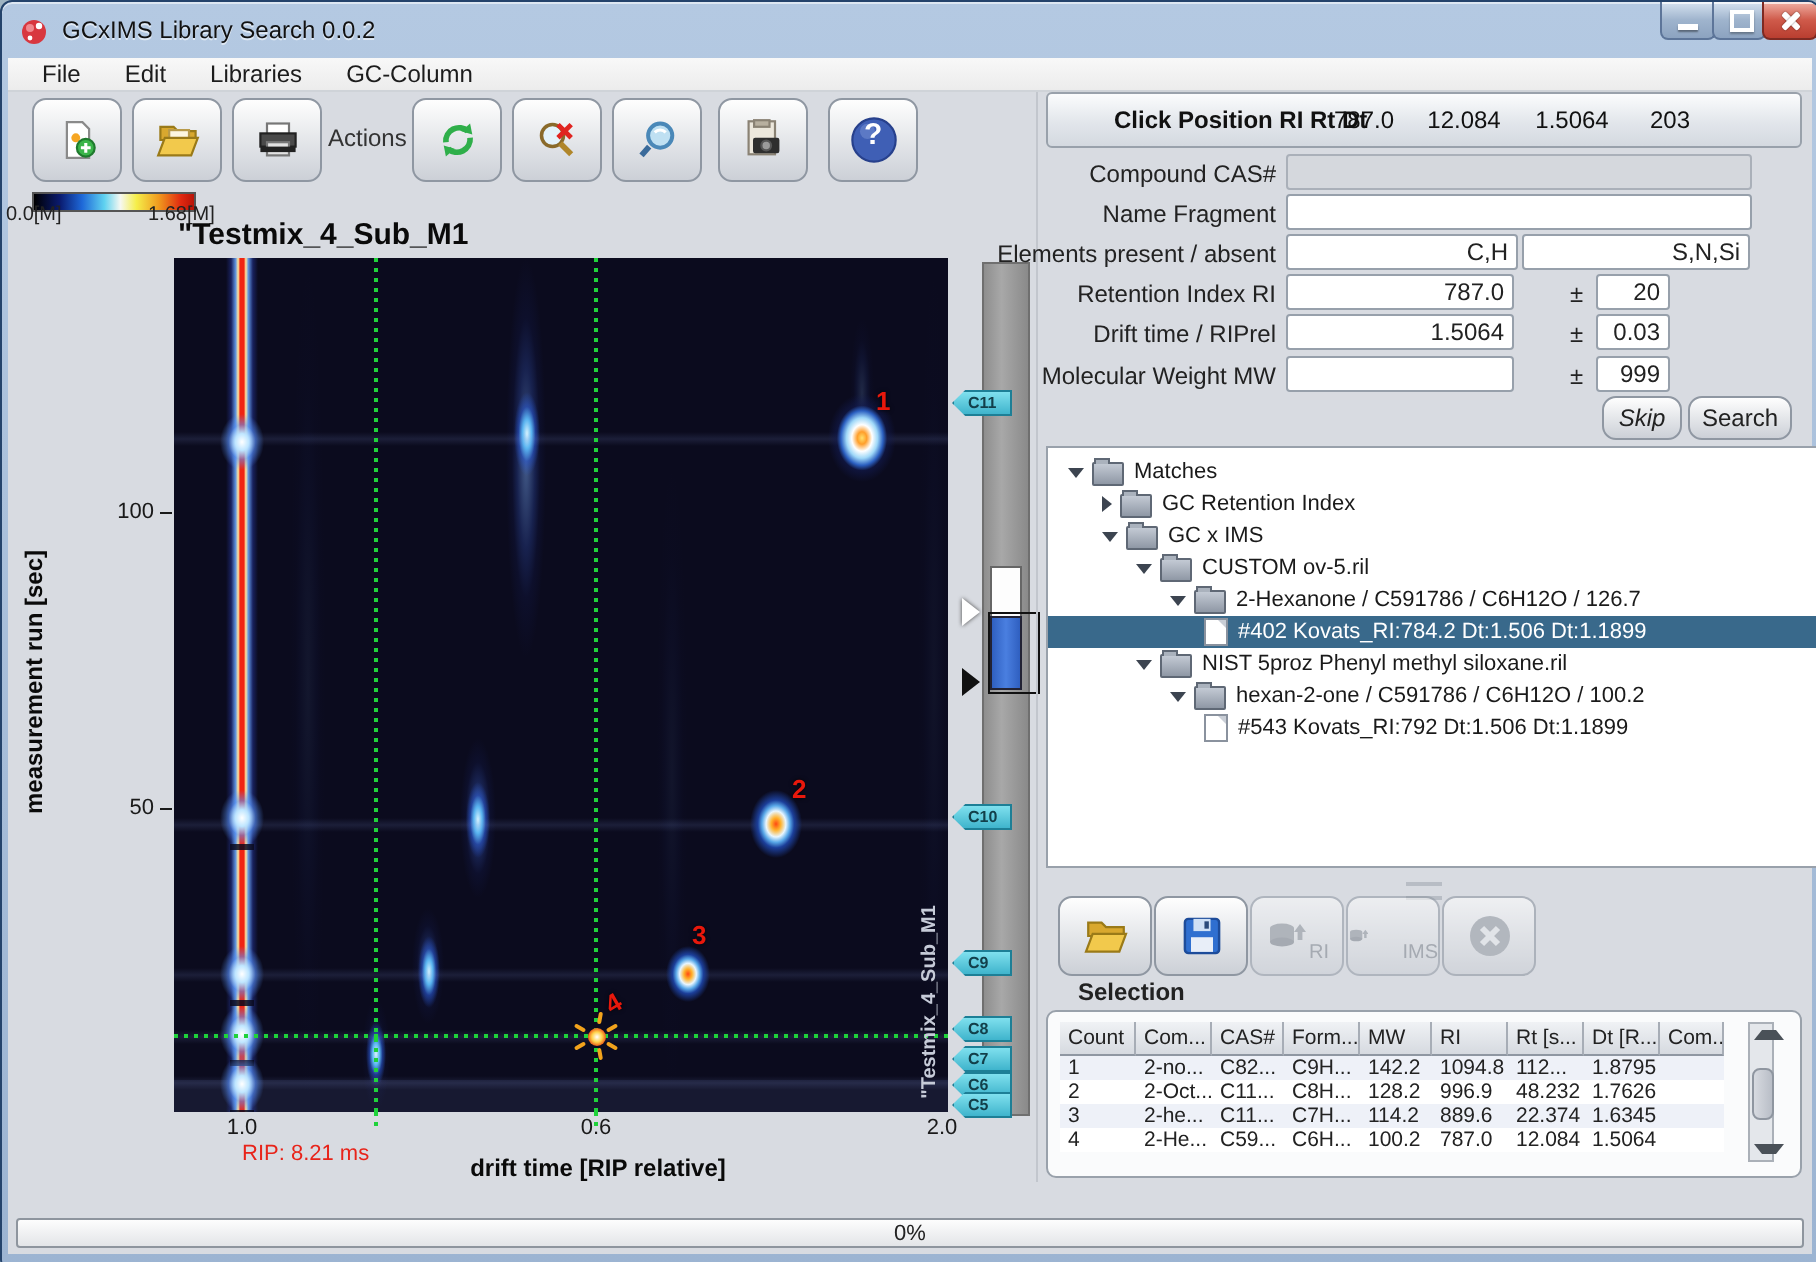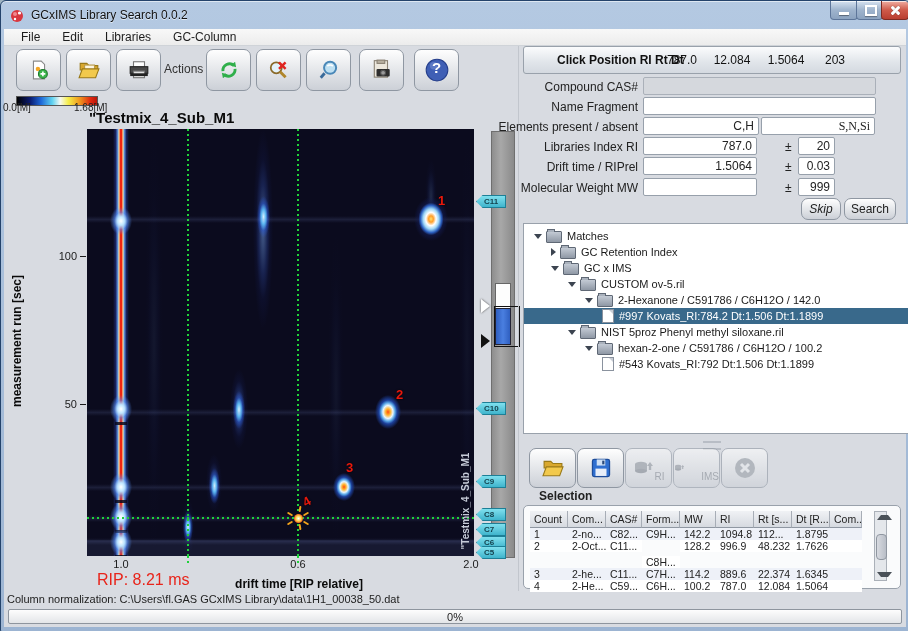--- a/index.html
+++ b/index.html
@@ -42,21 +42,21 @@
   .pk-label{position:absolute;color:#e8180c;font-size:13px;font-weight:bold;text-shadow:0 0 2px rgba(0,0,0,.8);}
   .pk-dot{position:absolute;width:9px;height:9px;border-radius:50%;background:radial-gradient(circle,#fff 0%,#ffd24a 40%,#e84a10 75%,rgba(0,0,0,0) 100%);}
   .pk-dash{position:absolute;width:6px;height:2px;background:#f2a31c;border-radius:1px;}
   .sidelabel{color:#c6cbd8;font-size:10px;font-weight:bold;white-space:nowrap;transform:translate(-50%,-50%) rotate(-90deg);}
   
   .ytick{font-size:11px;color:#1a1a1a;text-align:right;width:24px;}
   .ytickdash{width:6px;height:1px;background:#1a1a1a;}
   .xtick{font-size:11px;color:#1a1a1a;width:28px;text-align:center;}
   .ylabel{font-size:12px;font-weight:bold;color:#0a0a0a;white-space:nowrap;transform:translate(-50%,-50%) rotate(-90deg);}
   .xlabel{font-size:12px;font-weight:bold;color:#0a0a0a;text-align:center;}
-  .riplab{font-size:16px;color:#e8241a;}
+  .riplab{font-size:11px;color:#e8241a;margin-left:24px;}
   
   .strip{left:490px;top:130px;width:22px;height:425px;background:linear-gradient(to right,#8e8e8e,#a8a8a8 40%,#8a8a8a);border:1px solid #6f6f6f;}
   .tag{position:absolute;left:-16px;width:30px;height:13px;background:linear-gradient(#7fe0ee,#3fb4cc);border:1px solid #1d7f96;clip-path:polygon(0 50%,22% 0,100% 0,100% 100%,22% 100%);font-size:8px;color:#123f4a;display:flex;align-items:center;padding-left:7px;box-sizing:border-box;font-weight:bold;}
   .sl-white{position:absolute;left:4px;width:14px;background:#fdfdfd;border:1px solid #666;}
   .sl-blue{position:absolute;left:4px;width:14px;background:linear-gradient(to right,#2f5fc0,#4a7fe0 50%,#2f5fc0);border:1px solid #223;}
   .sl-frame{position:absolute;border:1px solid #111;background:transparent;}
   .tri{position:absolute;width:0;height:0;border-top:7px solid transparent;border-bottom:7px solid transparent;}
   .tri.white{border-left:9px solid #fff;filter:drop-shadow(0 0 1px #444);}
   .tri.black{border-left:9px solid #111;}
   
@@ -275,22 +275,22 @@
   <div class="a clickval" style="left:709px;width:44px;">12.084</div>
   <div class="a clickval" style="left:763px;width:44px;">1.5064</div>
   <div class="a clickval" style="left:816px;width:36px;">203</div>
 
   <div class="a flabel" style="right:271px;top:79px;">Compound CAS#</div>
   <div class="a field dis" style="left:642px;top:76px;width:233px;height:18px;"></div>
   <div class="a flabel" style="right:271px;top:99px;">Name Fragment</div>
   <div class="a field" style="left:642px;top:96px;width:233px;height:18px;"></div>
   <div class="a flabel" style="right:271px;top:119px;">Elements present / absent</div>
   <div class="a field num" style="left:642px;top:116px;width:116px;height:18px;">C,H</div>
-  <div class="a field num" style="left:760px;top:116px;width:114px;height:18px;font-family:Liberation Serif, serif;">S,N,Si</div>
-  <div class="a flabel" style="right:271px;top:139px;">Libraries Index RI</div>
+  <div class="a field num" style="left:760px;top:116px;width:114px;height:18px;">S,N,Si</div>
+  <div class="a flabel" style="right:271px;top:139px;">Retention Index RI</div>
   <div class="a field num" style="left:642px;top:136px;width:114px;height:18px;">787.0</div>
   <div class="a pm" style="left:784px;top:139px;">±</div>
   <div class="a field num" style="left:797px;top:136px;width:37px;height:18px;">20</div>
   <div class="a flabel" style="right:271px;top:159px;">Drift time / RIPrel</div>
   <div class="a field num" style="left:642px;top:156px;width:114px;height:18px;">1.5064</div>
   <div class="a pm" style="left:784px;top:159px;">±</div>
   <div class="a field num" style="left:797px;top:156px;width:37px;height:18px;">0.03</div>
   <div class="a flabel" style="right:271px;top:180px;">Molecular Weight MW</div>
   <div class="a field" style="left:642px;top:177px;width:114px;height:18px;"></div>
   <div class="a pm" style="left:784px;top:180px;">±</div>
@@ -315,25 +315,25 @@
         <span>GC x IMS</span>
       </div>
       <div class="trow" style="top: 52px; padding-left: 44px;">
         <span class="exp down"></span>
         <span class="tico-folder"></span>
         <span>CUSTOM ov-5.ril</span>
       </div>
       <div class="trow" style="top: 68px; padding-left: 61px;">
         <span class="exp down"></span>
         <span class="tico-folder"></span>
-        <span>2-Hexanone / C591786 / C6H12O / 142.0</span>
+        <span>2-Hexanone / C591786 / C6H12O / 126.7</span>
       </div>
       <div class="trow sel" style="top: 84px; padding-left: 78px;">
         <span class="tico-file"></span>
-        <span>#997 Kovats_RI:784.2 Dt:1.506 Dt:1.1899</span>
+        <span>#402 Kovats_RI:784.2 Dt:1.506 Dt:1.1899</span>
       </div>
       <div class="trow" style="top: 100px; padding-left: 44px;">
         <span class="exp down"></span>
         <span class="tico-folder"></span>
         <span>NIST 5proz Phenyl methyl siloxane.ril</span>
       </div>
       <div class="trow" style="top: 116px; padding-left: 61px;">
         <span class="exp down"></span>
         <span class="tico-folder"></span>
         <span>hexan-2-one / C591786 / C6H12O / 100.2</span>
@@ -404,21 +404,21 @@
       <div class="td" style="background: rgb(238, 241, 248);">C82...</div>
       <div class="td" style="background: rgb(238, 241, 248);">C9H...</div>
       <div class="td" style="background: rgb(238, 241, 248);">142.2</div>
       <div class="td" style="background: rgb(238, 241, 248);">1094.8</div>
       <div class="td" style="background: rgb(238, 241, 248);">112...</div>
       <div class="td" style="background: rgb(238, 241, 248);">1.8795</div>
       <div class="td" style="background: rgb(238, 241, 248);"></div>
       <div class="td" style="background: rgb(255, 255, 255);">2</div>
       <div class="td" style="background: rgb(255, 255, 255);">2-Oct...</div>
       <div class="td" style="background: rgb(255, 255, 255);">C11...</div>
-      <div class="td" style="background: rgb(255, 255, 255); margin-top: 16px;">C8H...</div>
+      <div class="td" style="background: rgb(255, 255, 255);">C8H...</div>
       <div class="td" style="background: rgb(255, 255, 255);">128.2</div>
       <div class="td" style="background: rgb(255, 255, 255);">996.9</div>
       <div class="td" style="background: rgb(255, 255, 255);">48.232</div>
       <div class="td" style="background: rgb(255, 255, 255);">1.7626</div>
       <div class="td" style="background: rgb(255, 255, 255);"></div>
       <div class="td" style="background: rgb(238, 241, 248);">3</div>
       <div class="td" style="background: rgb(238, 241, 248);">2-he...</div>
       <div class="td" style="background: rgb(238, 241, 248);">C11...</div>
       <div class="td" style="background: rgb(238, 241, 248);">C7H...</div>
       <div class="td" style="background: rgb(238, 241, 248);">114.2</div>
@@ -435,21 +435,20 @@
       <div class="td" style="background: rgb(255, 255, 255);">12.084</div>
       <div class="td" style="background: rgb(255, 255, 255);">1.5064</div>
       <div class="td" style="background: rgb(255, 255, 255);"></div>
     </div>
   <div class="a vsb">
     <div class="arr up"></div>
     <div class="thumb"></div>
     <div class="arr dn"></div>
   </div>
 
-  <div class="a statusline">Column normalization: C:\Users\fl.GAS GCxIMS Library\data\1H1_00038_50.dat</div>
   <div class="a pbar">
       <span>0%</span>
     </div>
 
 <div class="a ytick" style="left: 52px; top: 249px;">100</div>
     <div class="a ytickdash" style="left: 79px; top: 255px;"></div>
     <div class="a ytick" style="left: 52px; top: 397px;">50</div>
     <div class="a ytickdash" style="left: 79px; top: 403px;"></div>
     <div class="a xtick" style="left: 106px; top: 557px;">1.0</div>
     <div class="a xtick" style="left: 283px; top: 557px;">0.6</div>

